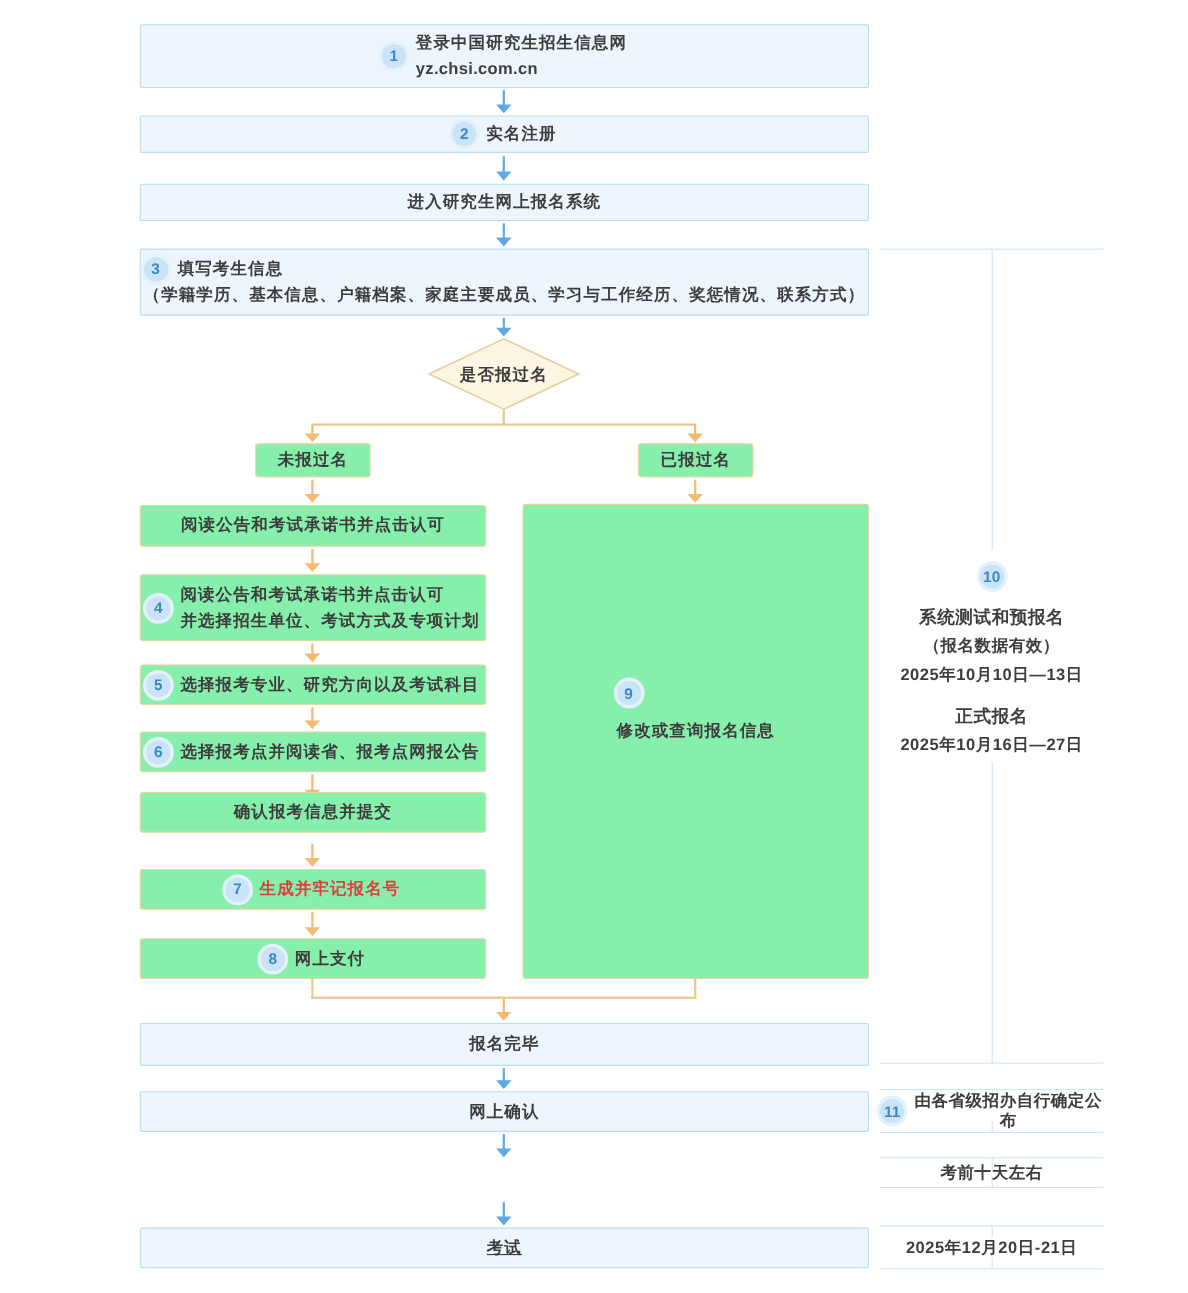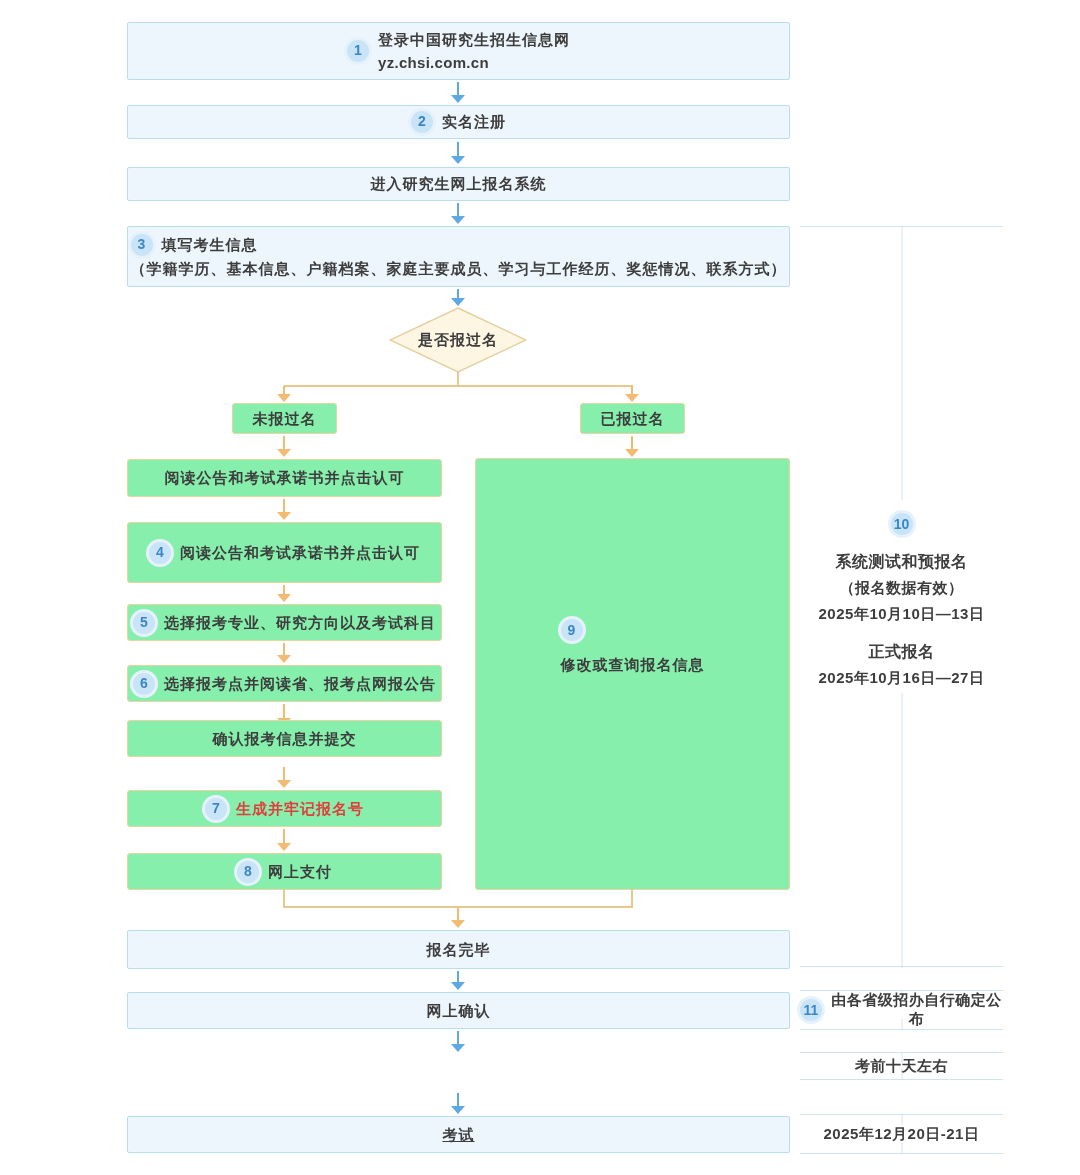--- a/index.html
+++ b/index.html
@@ -152,20 +152,21 @@
   <div class="arr orange" style="left:277px;top:499px;height:21px;">
       <span class="stem"></span>
       <span class="head"></span>
     </div>
 
   <div class="bx cream-b" style="left:127px;top:522px;width:315px;height:61px;">
     <div class="row">
       <span class="num">4</span>
       <div class="col">
         <span>阅读公告和考试承诺书并点击认可</span>
+        <span>并选择招生单位、考试方式及专项计划</span>
       </div>
     </div>
   </div>
 
   <div class="arr orange" style="left:277px;top:585px;height:17px;">
       <span class="stem"></span>
       <span class="head"></span>
     </div>
 
   <div class="bx cream-b" style="left:127px;top:604px;width:315px;height:37px;">

